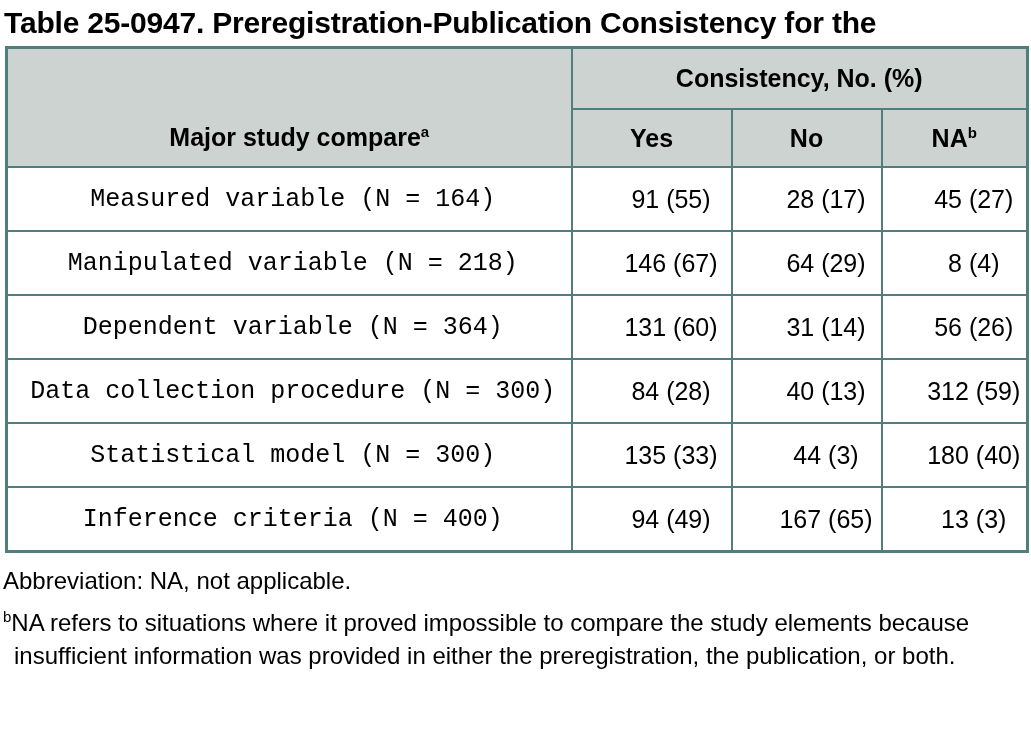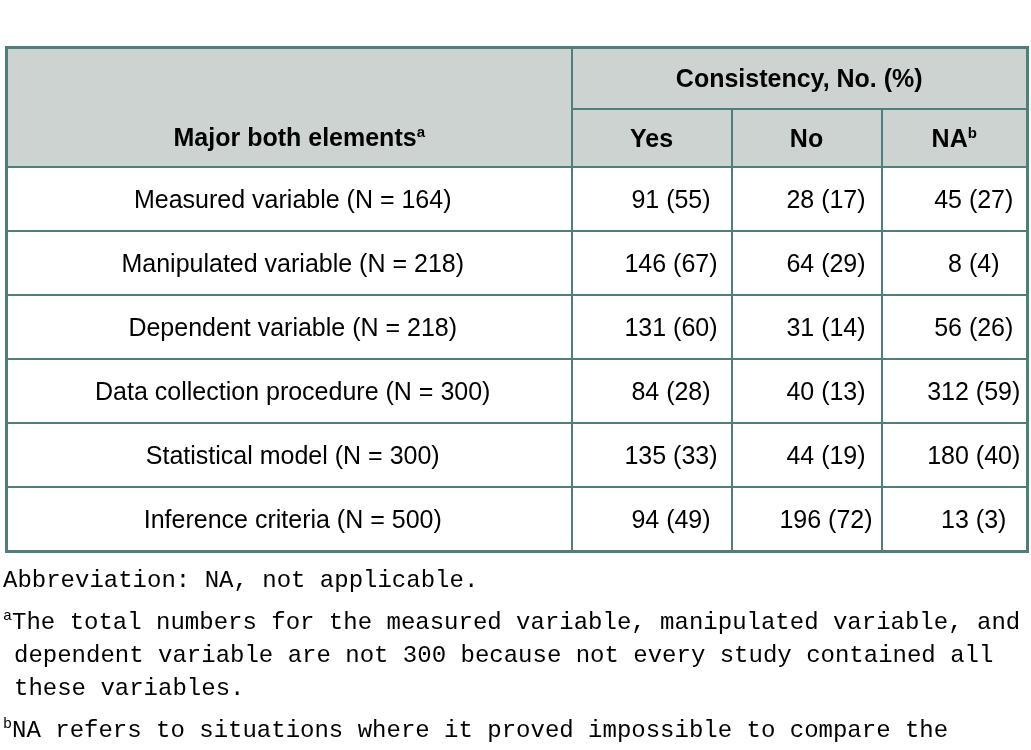--- a/index.html
+++ b/index.html
@@ -56,60 +56,60 @@
   }
   tbody td {
     height: 60px;
     font-size: 25px;
     background: var(--body-bg, #ffffff);
     vertical-align: middle;
   }
   td.cell-element {
     text-align: left;
     padding-left: 8px;
+    font-family: Liberation Mono, monospace;
   }
   td.cell-value {
     text-align: center;
     padding-left: 40px;
   }
   sup {
     font-size: 15px;
     line-height: 0;
   }
   .footnotes {
     margin: 11px 0 0 3px;
     font-size: 24px;
     line-height: 33px;
   }
   .footnotes p {
     margin: 0 0 9px 0;
-    font-family: Liberation Mono, monospace;
   }
   .footnotes p.fn {
     padding-left: 11px;
     text-indent: -11px;
   }
 </style>
 </head>
 <body>
 
 <div>
 
-  <h1 class="title"><br></h1>
+  <h1 class="title"><span>Table 25-0947. Preregistration-Publication Consistency for the</span><br></h1>
 
   <table class="data-table">
     <colgroup>
       <col style="width:565px">
       <col style="width:160px">
       <col style="width:150px">
       <col style="width:146px">
     </colgroup>
     <thead>
       <tr>
-        <th class="stub-head" rowspan="2"><span>Major both elements</span><sup>a</sup></th>
+        <th class="stub-head" rowspan="2"><span>Major study compare</span><sup>a</sup></th>
         <th class="group-head" colspan="3">Consistency, No. (%)</th>
       </tr>
       <tr>
         <th class="col-head"><span>Yes</span><sup></sup></th>
         <th class="col-head"><span>No</span><sup></sup></th>
         <th class="col-head"><span>NA</span><sup>b</sup></th>
       </tr>
     </thead>
     <tbody>
       <tr>
@@ -118,45 +118,44 @@
         <td class="cell-value">28 (17)</td>
         <td class="cell-value">45 (27)</td>
       </tr>
       <tr>
         <td class="cell-element">Manipulated variable (N = 218)</td>
         <td class="cell-value">146 (67)</td>
         <td class="cell-value">64 (29)</td>
         <td class="cell-value">8 (4)</td>
       </tr>
       <tr>
-        <td class="cell-element">Dependent variable (N = 218)</td>
+        <td class="cell-element">Dependent variable (N = 364)</td>
         <td class="cell-value">131 (60)</td>
         <td class="cell-value">31 (14)</td>
         <td class="cell-value">56 (26)</td>
       </tr>
       <tr>
         <td class="cell-element">Data collection procedure (N = 300)</td>
         <td class="cell-value">84 (28)</td>
         <td class="cell-value">40 (13)</td>
         <td class="cell-value">312 (59)</td>
       </tr>
       <tr>
         <td class="cell-element">Statistical model (N = 300)</td>
         <td class="cell-value">135 (33)</td>
-        <td class="cell-value">44 (19)</td>
+        <td class="cell-value">44 (3)</td>
         <td class="cell-value">180 (40)</td>
       </tr>
       <tr>
-        <td class="cell-element">Inference criteria (N = 500)</td>
+        <td class="cell-element">Inference criteria (N = 400)</td>
         <td class="cell-value">94 (49)</td>
-        <td class="cell-value">196 (72)</td>
+        <td class="cell-value">167 (65)</td>
         <td class="cell-value">13 (3)</td>
       </tr>
     </tbody>
   </table>
 
   <div class="footnotes">
     <p>Abbreviation: NA, not applicable.</p>
-    <p class="fn"><sup>a</sup><span>The total numbers for the measured variable, manipulated variable, and dependent variable are not 300 because not every study contained all these variables.</span></p>
     <p class="fn"><sup>b</sup><span>NA refers to situations where it proved impossible to compare the study elements because insufficient information was provided in either the preregistration, the publication, or both.</span></p>
   </div>
 
 </div>
 
 </body></html>

